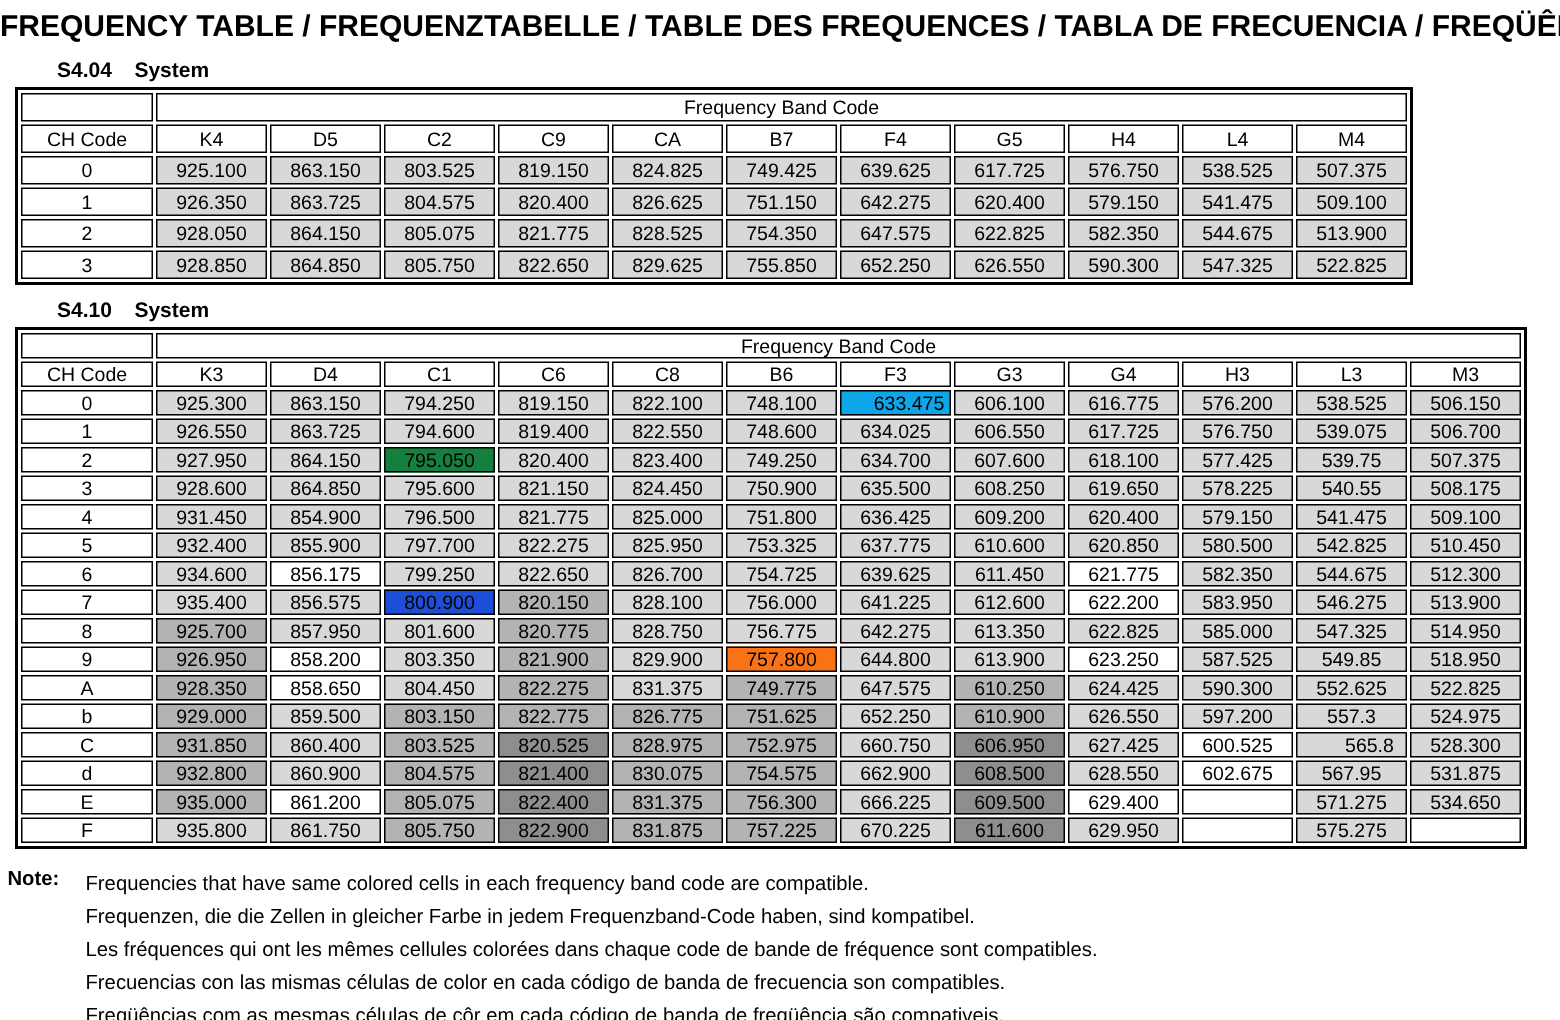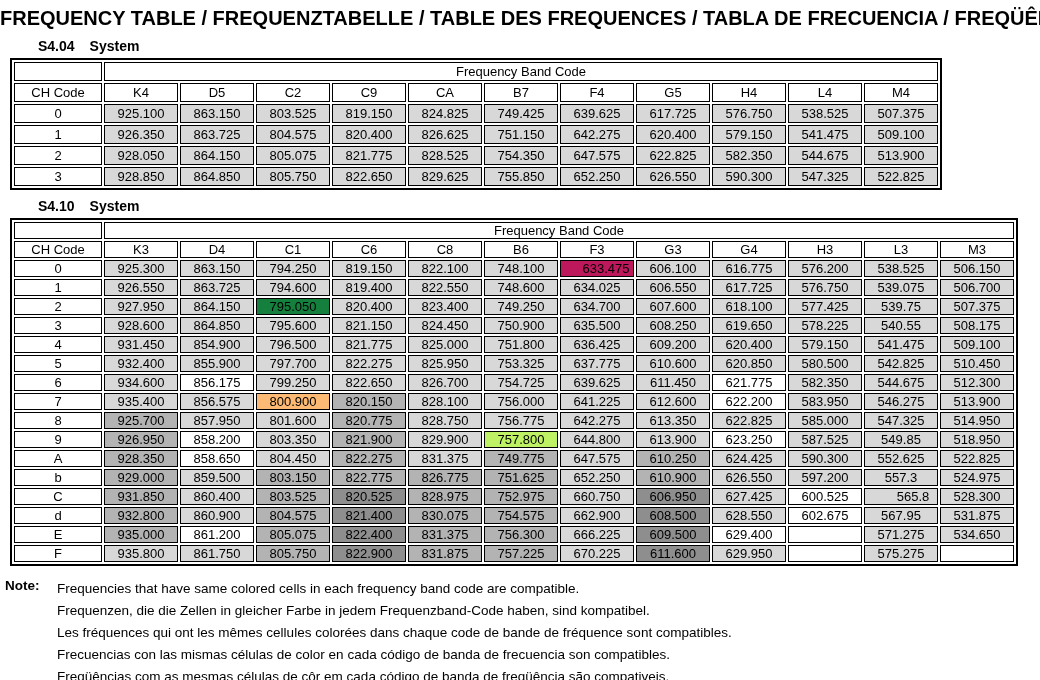--- a/index.html
+++ b/index.html
@@ -178,21 +178,21 @@
         <td class="hdr">M3</td>
       </tr>
       <tr>
         <td class="hdr">0</td>
         <td style="background: rgb(216, 216, 216);">925.300</td>
         <td style="background: rgb(216, 216, 216);">863.150</td>
         <td style="background: rgb(216, 216, 216);">794.250</td>
         <td style="background: rgb(216, 216, 216);">819.150</td>
         <td style="background: rgb(216, 216, 216);">822.100</td>
         <td style="background: rgb(216, 216, 216);">748.100</td>
-        <td style="background: #be185d; padding-left: 18px;">633.475</td>
+        <td style="background: #0ea5e9; padding-left: 18px;">633.475</td>
         <td style="background: rgb(216, 216, 216);">606.100</td>
         <td style="background: rgb(216, 216, 216);">616.775</td>
         <td style="background: rgb(216, 216, 216);">576.200</td>
         <td style="background: rgb(216, 216, 216);">538.525</td>
         <td style="background: rgb(216, 216, 216);">506.150</td>
       </tr>
       <tr>
         <td class="hdr">1</td>
         <td style="background: rgb(216, 216, 216);">926.550</td>
         <td style="background: rgb(216, 216, 216);">863.725</td>
@@ -279,21 +279,21 @@
         <td style="background: rgb(216, 216, 216);">611.450</td>
         <td style="background: rgb(255, 255, 255);">621.775</td>
         <td style="background: rgb(216, 216, 216);">582.350</td>
         <td style="background: rgb(216, 216, 216);">544.675</td>
         <td style="background: rgb(216, 216, 216);">512.300</td>
       </tr>
       <tr>
         <td class="hdr">7</td>
         <td style="background: rgb(216, 216, 216);">935.400</td>
         <td style="background: rgb(216, 216, 216);">856.575</td>
-        <td style="background: #fdba74; margin-top: 28px;">800.900</td>
+        <td style="background: #1d4ed8; margin-top: 28px;">800.900</td>
         <td style="background: rgb(179, 179, 179);">820.150</td>
         <td style="background: rgb(216, 216, 216);">828.100</td>
         <td style="background: rgb(216, 216, 216);">756.000</td>
         <td style="background: rgb(216, 216, 216);">641.225</td>
         <td style="background: rgb(216, 216, 216);">612.600</td>
         <td style="background: rgb(255, 255, 255);">622.200</td>
         <td style="background: rgb(216, 216, 216);">583.950</td>
         <td style="background: rgb(216, 216, 216);">546.275</td>
         <td style="background: rgb(216, 216, 216);">513.900</td>
       </tr>
@@ -312,21 +312,21 @@
         <td style="background: rgb(216, 216, 216);">547.325</td>
         <td style="background: rgb(216, 216, 216);">514.950</td>
       </tr>
       <tr>
         <td class="hdr">9</td>
         <td style="background: rgb(179, 179, 179);">926.950</td>
         <td style="background: rgb(255, 255, 255);">858.200</td>
         <td style="background: rgb(216, 216, 216);">803.350</td>
         <td style="background: rgb(179, 179, 179);">821.900</td>
         <td style="background: rgb(216, 216, 216);">829.900</td>
-        <td style="background: #bef264; margin-left: 44px;">757.800</td>
+        <td style="background: #f97316; margin-left: 44px;">757.800</td>
         <td style="background: rgb(216, 216, 216);">644.800</td>
         <td style="background: rgb(216, 216, 216);">613.900</td>
         <td style="background: rgb(255, 255, 255);">623.250</td>
         <td style="background: rgb(216, 216, 216);">587.525</td>
         <td style="background: rgb(216, 216, 216);">549.85</td>
         <td style="background: rgb(216, 216, 216);">518.950</td>
       </tr>
       <tr>
         <td class="hdr">A</td>
         <td style="background: rgb(179, 179, 179);">928.350</td>

